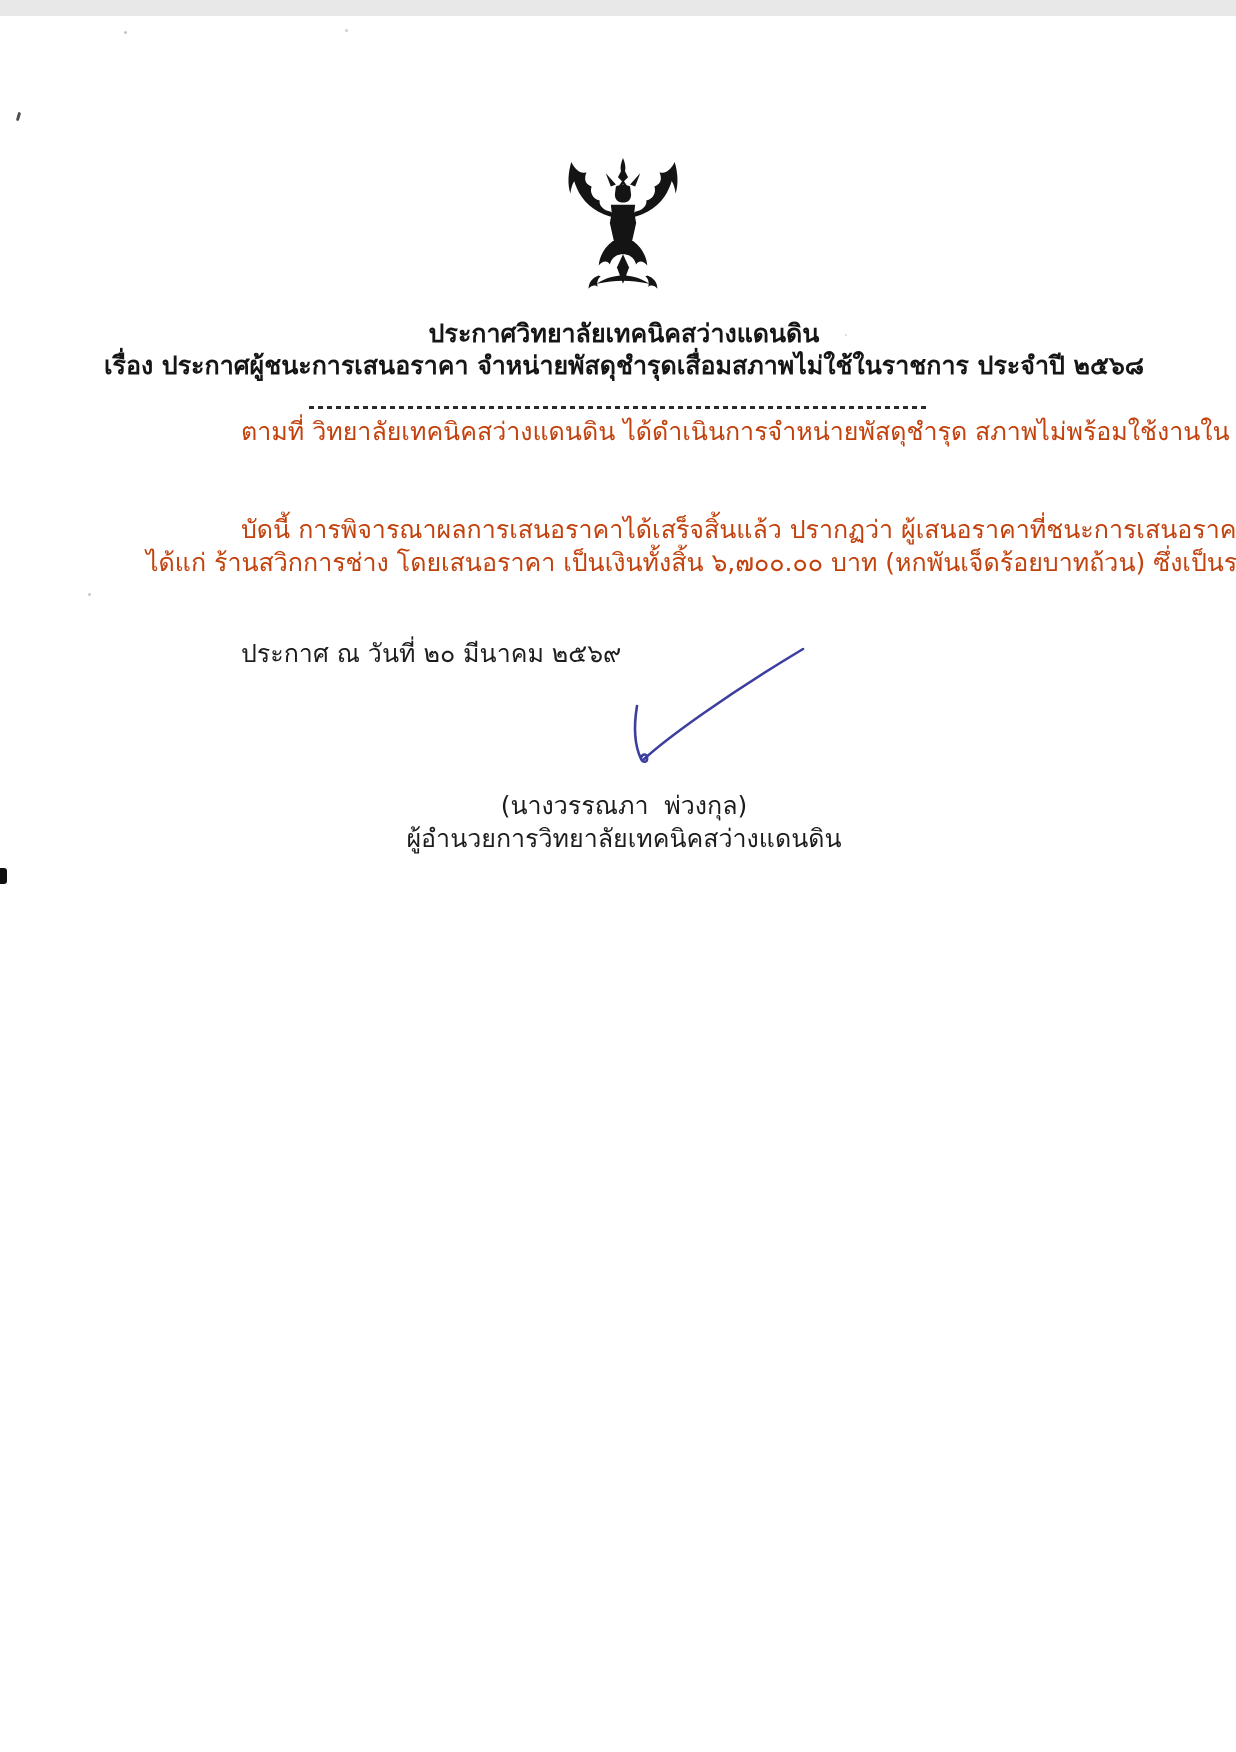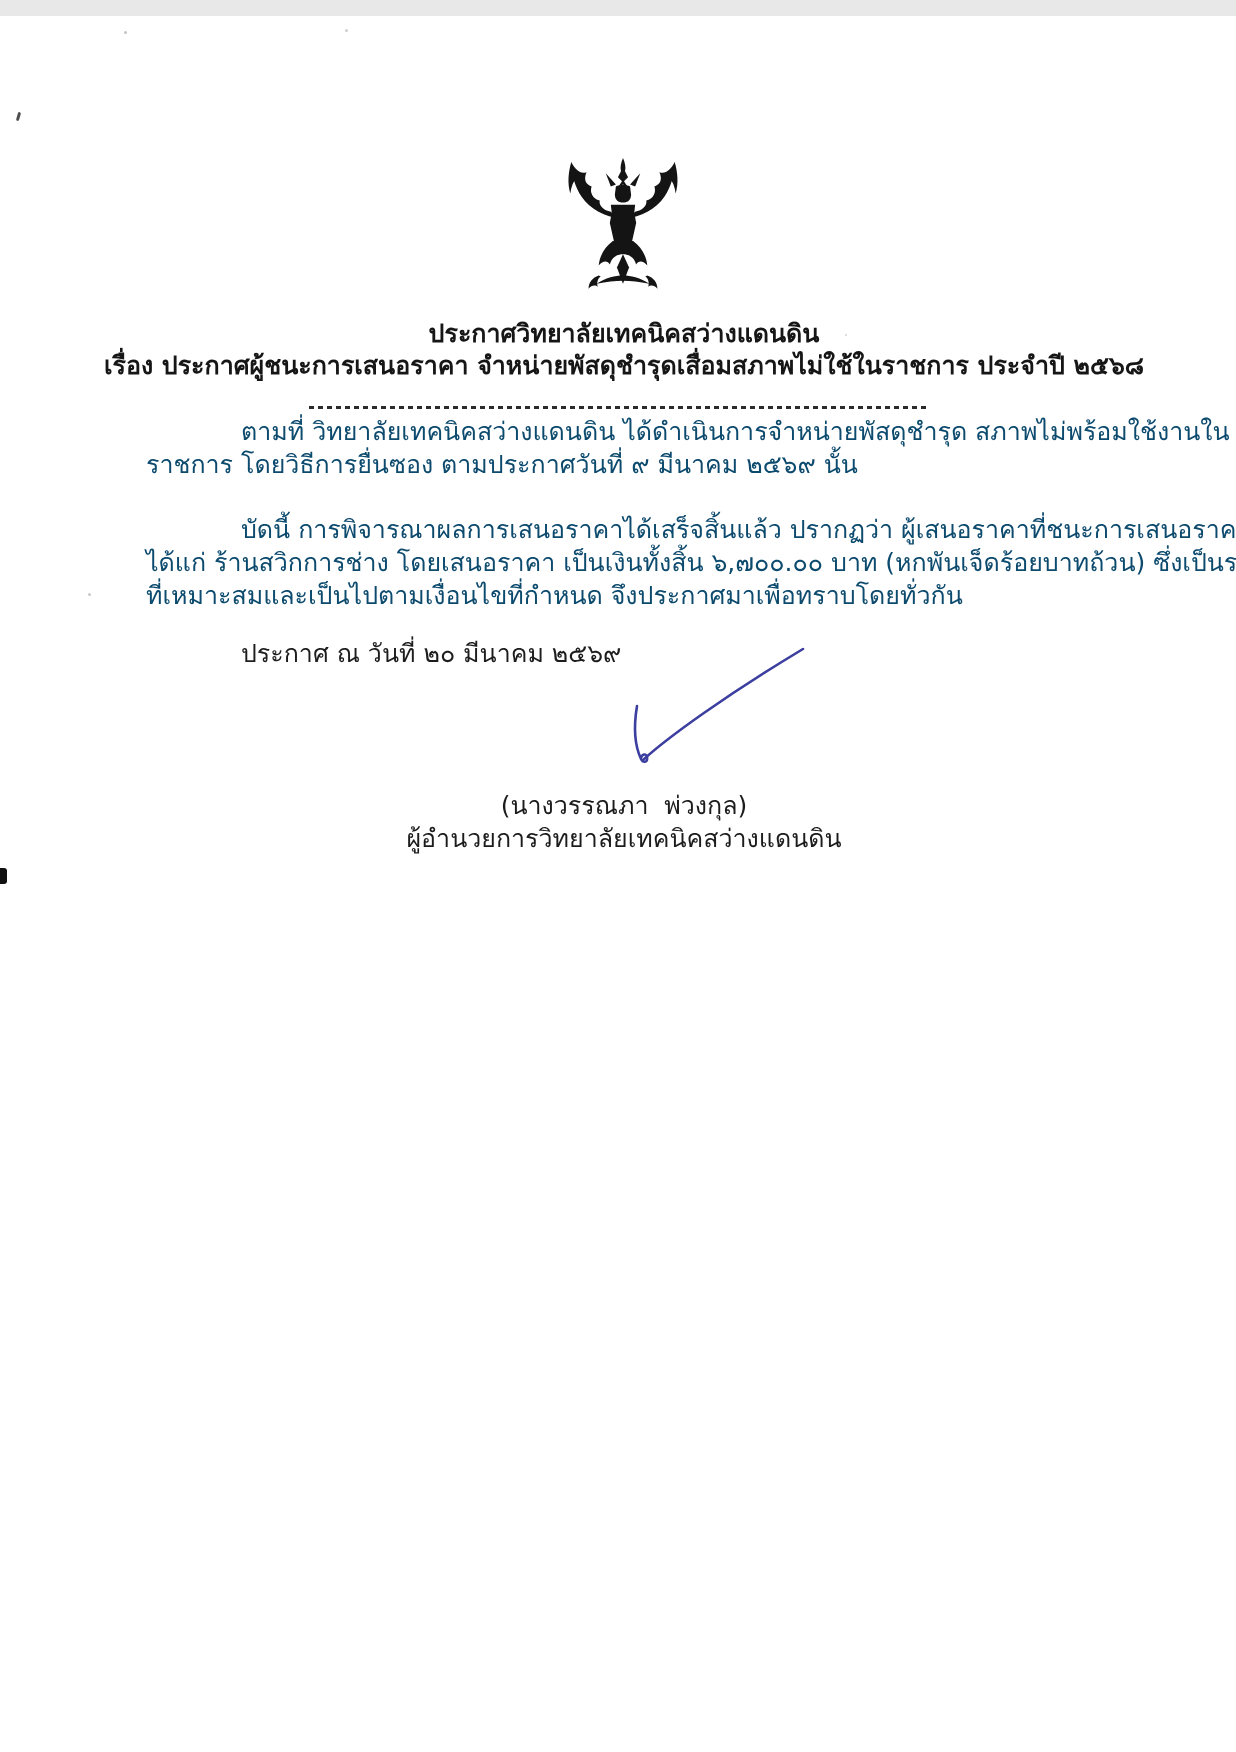--- a/index.html
+++ b/index.html
@@ -15,21 +15,21 @@
   .abs{position:absolute;}
   .centered{left:0;width:1236px;text-align:center;transform:translateX(6px);}
   .emblem{left:546px;top:140px;width:154px;height:152px;}
   .emblem svg{width:100%;height:100%;display:block;}
   .title-line{top:297px;font-size:25px;font-weight:600;color:#161616;}
   .subject-line{top:329px;font-size:25px;font-weight:600;color:#161616;}
   .divider{
     top:390px;left:309px;width:620px;height:3px;
     background:repeating-linear-gradient(90deg,#2b2b2b 0 5px,transparent 5px 9px);
   }
-  .bodyblock{left:146px;width:945px;font-size:25px;color:#0c4a6e;}
+  .bodyblock{left:146px;width:945px;font-size:25px;color:#c2410c;}
   .bodyblock .line{height:33px;line-height:33px;white-space:nowrap;}
   .para1{top:399px;}
   .para2{top:497px;}
   .indent{text-indent:95px;}
   .issuance{left:241px;top:621px;font-size:25px;line-height:33px;white-space:nowrap;color:#1d1d1d;}
   .signature{left:550px;top:592px;width:270px;height:170px;}
   .signature svg{width:100%;height:100%;display:block;}
   .signer-name{top:769px;font-size:25px;white-space:pre;color:#1c1c1c;}
   .signer-position{top:802px;font-size:25px;color:#1c1c1c;}
   
@@ -67,27 +67,25 @@
       </g>
     </svg>
   </div>
 
   <div class="abs centered title-line">ประกาศวิทยาลัยเทคนิคสว่างแดนดิน</div>
   <div class="abs centered subject-line">เรื่อง ประกาศผู้ชนะการเสนอราคา จำหน่ายพัสดุชำรุดเสื่อมสภาพไม่ใช้ในราชการ ประจำปี ๒๕๖๘</div>
   <div class="abs divider"></div>
 
   <div class="abs bodyblock para1">
     <div class="line indent">ตามที่ วิทยาลัยเทคนิคสว่างแดนดิน ได้ดำเนินการจำหน่ายพัสดุชำรุด สภาพไม่พร้อมใช้งานใน</div>
-    <div class="line">ราชการ โดยวิธีการยื่นซอง ตามประกาศวันที่ ๙ มีนาคม ๒๕๖๙ นั้น</div>
   </div>
 
   <div class="abs bodyblock para2">
     <div class="line indent">บัดนี้ การพิจารณาผลการเสนอราคาได้เสร็จสิ้นแล้ว ปรากฏว่า ผู้เสนอราคาที่ชนะการเสนอราคา</div>
     <div class="line">ได้แก่ ร้านสวิกการช่าง โดยเสนอราคา เป็นเงินทั้งสิ้น ๖,๗๐๐.๐๐ บาท (หกพันเจ็ดร้อยบาทถ้วน) ซึ่งเป็นราคา</div>
-    <div class="line">ที่เหมาะสมและเป็นไปตามเงื่อนไขที่กำหนด จึงประกาศมาเพื่อทราบโดยทั่วกัน</div>
   </div>
 
   <div class="abs issuance">ประกาศ ณ วันที่ ๒๐ มีนาคม ๒๕๖๙</div>
 
   <div class="abs signature">
     <svg viewBox="0 0 270 170" aria-hidden="true">
       <g fill="none" stroke="#3c3f9f" stroke-width="2.6" stroke-linecap="round">
         <path d="M87 98 C84 116 84 136 91 151 C93 155 98 155 97 149 C96 145 92 146 91 150"></path>
         <path d="M93 152 C118 129 178 86 253 41"></path>
       </g>

